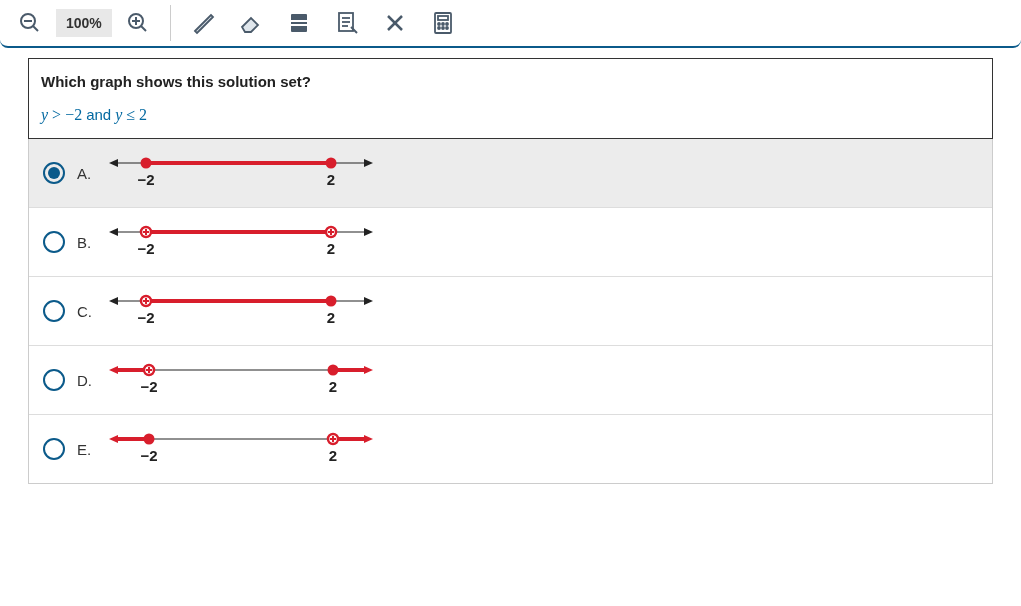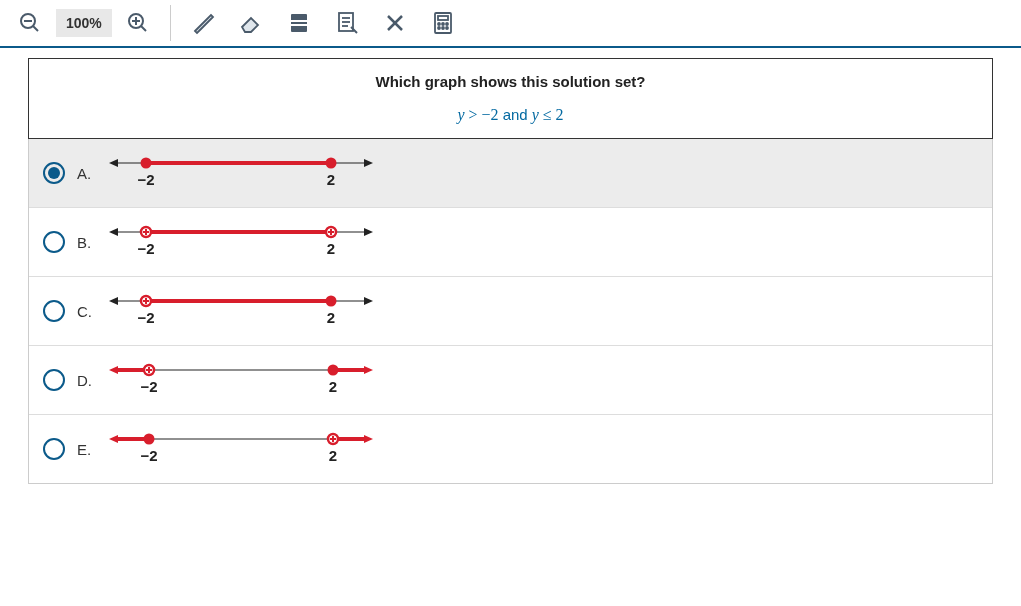--- a/index.html
+++ b/index.html
@@ -7,20 +7,21 @@
     
     .container { width: 1021px; margin: 0 auto; }
     
     .toolbar {
       display: flex;
       align-items: center;
       height: 48px;
       border-bottom: 2px solid #0b5a8a;
       padding: 0 8px;
       gap: 4px;
+      border-radius: 8px;
     }
     
     .tool-btn {
       width: 44px;
       height: 44px;
       display: flex;
       align-items: center;
       justify-content: center;
       cursor: pointer;
       color: #4a5a6a;
@@ -39,21 +40,20 @@
       height: 36px;
       background: #ccc;
       margin: 0 6px;
     }
     
     .question-box {
       margin: 10px 28px 0 28px;
       border: 1.5px solid #333;
       padding: 14px 12px;
       background: #fff;
-      text-align: center;
     }
     
     .question-text {
       font-size: 15px;
       font-weight: bold;
       color: #222;
       margin-bottom: 16px;
     }
     
     .math-expr {

